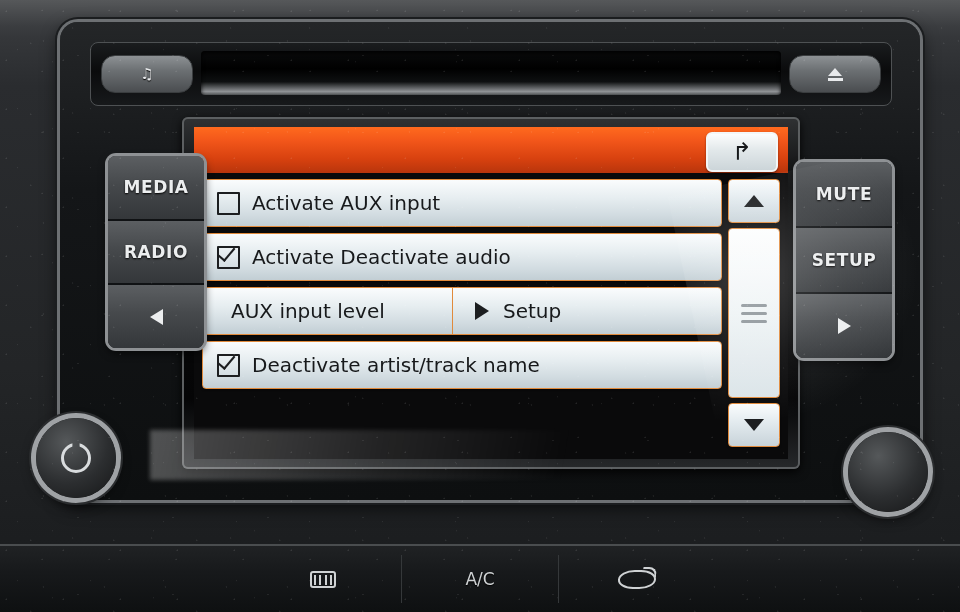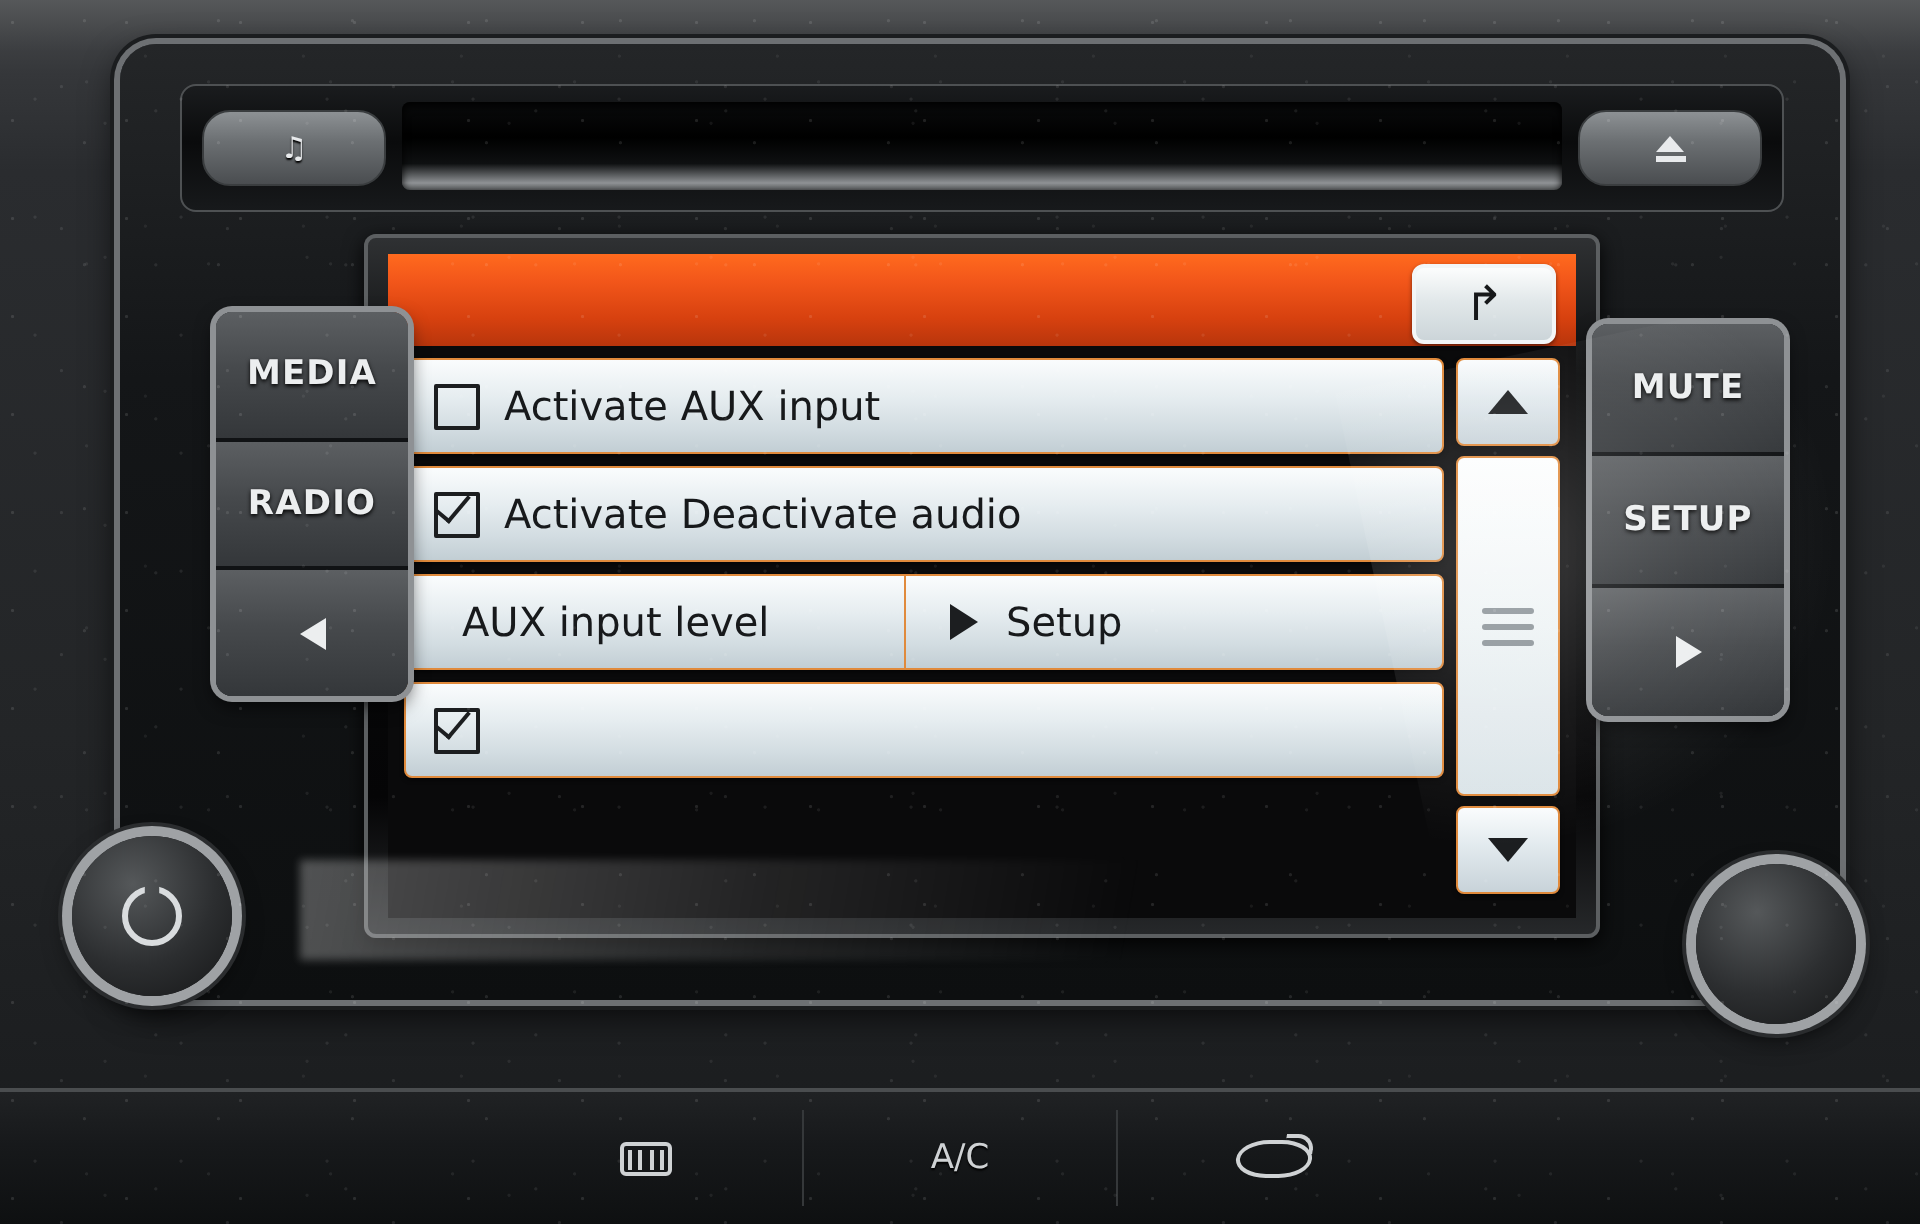--- a/index.html
+++ b/index.html
@@ -204,20 +204,21 @@
               <span class="row-label">AUX input level</span>
             </div>
             <div class="split-right">
               <span class="play-tri"></span>
               <span class="row-label">Setup</span>
             </div>
           </div>
 
           <div class="menu-row">
             <span class="cb checked"></span>
+            <span class="row-label">Deactivate artist/track name</span>
           </div>
 
 
         </div>
 
         <div id="scrollbar">
           <div class="sb-btn">
             <span class="sb-tri-up"></span>
           </div>
           <div id="sb-thumb">

